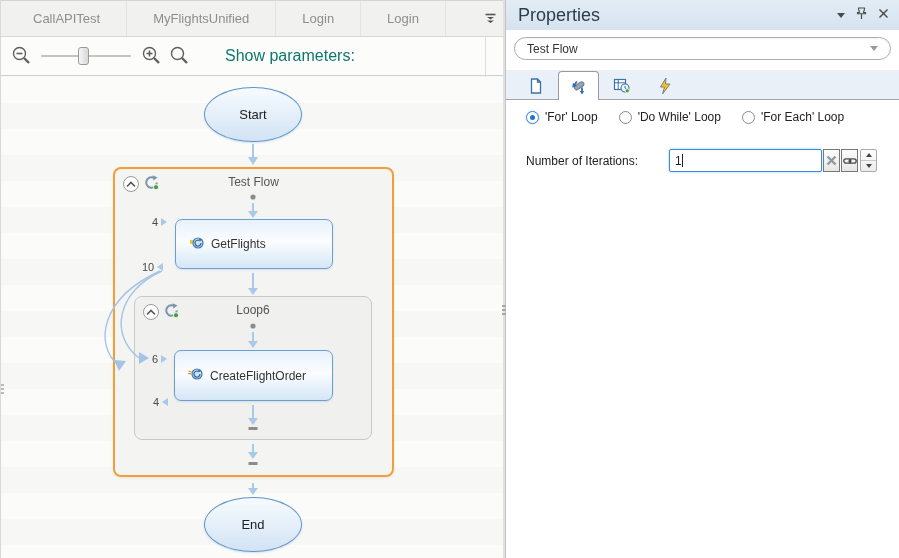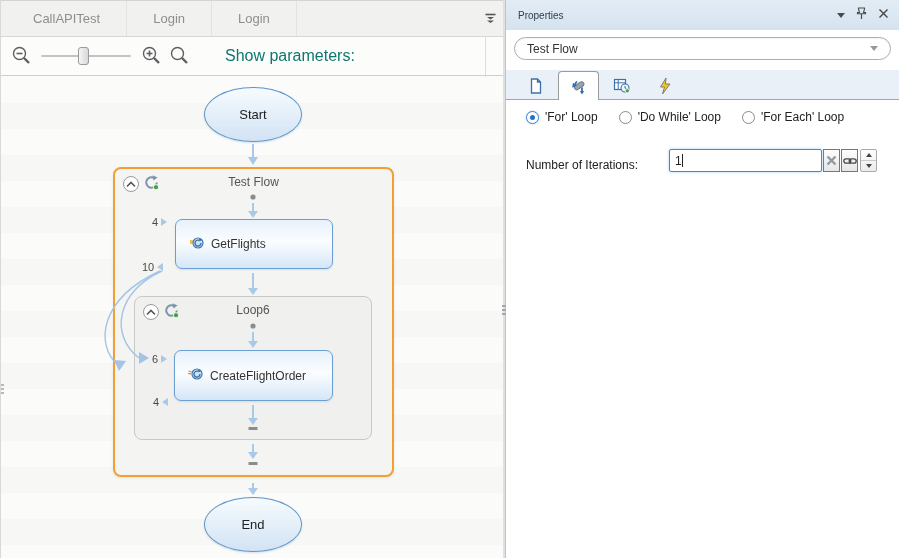--- a/index.html
+++ b/index.html
@@ -48,57 +48,58 @@
   .flow-svg { position:absolute; left:0; top:0; width:503px; height:481px; pointer-events:none; }
 
   
   .splitter { width:2px; background:#e0e0e0; position:relative; }
   .splitter .grip { position:absolute; top:305px; left:-1px; width:4px; display:flex; flex-direction:column; gap:2px; }
   .splitter .grip i { width:4px; height:2px; background:#a8a8a8; display:block; }
 
   
   .props { flex:1; background:#fff; display:flex; flex-direction:column; border-left:1px solid #c3c3c3; }
   .props-header { height:30px; background:linear-gradient(180deg,#e2ecf5,#d5e3ef); display:flex; align-items:center; padding:0 10px 0 12px; }
-  .props-title { font-size:10px; color:#2c3d4d; flex:1; }
+  .props-title { font-size:18px; color:#2c3d4d; flex:1; }
   .props-header .hicons { display:flex; align-items:center; gap:11px; }
   .harrow { width:0; height:0; border-left:4.5px solid transparent; border-right:4.5px solid transparent; border-top:5px solid #4a4a4a; }
   .combo { margin:7px 8px 6px 8px; height:23px; border:1px solid #adadad; border-radius:12px; background:#fff;
     display:flex; align-items:center; justify-content:space-between; padding:0 12px; font-size:12px; color:#333;
     box-shadow:inset 0 1px 2px rgba(0,0,0,.05); }
   .combo .arrow { width:0; height:0; border-left:4px solid transparent; border-right:4px solid transparent; border-top:5px solid #9a9a9a; }
   .ptab-strip { height:30px; background:#e9f0f7; border-bottom:1px solid #a5a5a5; display:flex; align-items:flex-end; padding-left:9px; margin-top:4px; }
   .ptab { width:41px; height:27px; display:flex; align-items:center; justify-content:center; margin-right:2px; }
   .ptab.selected { background:#fff; border:1px solid #9a9a9a; border-bottom:none; border-radius:4px 4px 0 0; height:29px; margin-bottom:-1px; }
   .props-content { flex:1; background:#fff; padding:10px 0 0 20px; }
   .radio-row { display:flex; align-items:center; gap:21px; }
   .radio-item { display:flex; align-items:center; gap:6px; font-size:12px; color:#222; }
   .radio { width:13px; height:13px; border-radius:50%; border:1px solid #8a8a8a; background:#fff; position:relative; }
   .radio.selected { border:1px solid #3f86d6; box-shadow:0 0 2px rgba(70,140,220,.5); }
   .radio.selected::after { content:""; position:absolute; left:3px; top:3px; width:5px; height:5px; border-radius:50%; background:#1f72d0; }
-  .iter-row { display:flex; align-items:flex-end; margin-top:25px; }
+  .iter-row { display:flex; align-items:center; margin-top:25px; }
   .iter-label { width:138px; font-size:12px; color:#222; }
   .iter-input-wrap { position:relative; margin-left:5px; }
   .iter-input { width:153px; height:23px; border:1px solid #3f8ad6; border-radius:2px; box-shadow:0 0 3px rgba(82,168,236,.55); padding:0 5px; font-size:12px; font-family:"Liberation Sans",sans-serif; color:#222; outline:none; }
   .caret { position:absolute; left:13px; top:5px; width:1px; height:13px; background:#222; }
   .sq-btn { width:17px; height:23px; border:1px solid #777; background:linear-gradient(180deg,#fdfdfd,#e6e6e6); display:flex; align-items:center; justify-content:center; margin-left:1px; }
   .spinner { width:17px; height:23px; border:1px solid #aaa; border-radius:2px; background:linear-gradient(180deg,#fdfdfd,#ececec); display:flex; flex-direction:column; margin-left:2px; }
   .spin-up,.spin-down { flex:1; display:flex; align-items:center; justify-content:center; }
   .spin-up { border-bottom:1px solid #c9c9c9; }
   .tri-up { width:0; height:0; border-left:3.5px solid transparent; border-right:3.5px solid transparent; border-bottom:4px solid #444; }
   .tri-down { width:0; height:0; border-left:3.5px solid transparent; border-right:3.5px solid transparent; border-top:4px solid #444; }
 </style>
 </head>
 <body>
 
 <div class="app">
 
   <div class="editor">
 
     <div class="doc-tabbar">
       <div class="doc-tab">CallAPITest</div>
+      <div class="doc-tab">MyFlightsUnified</div>
       <div class="doc-tab">Login</div>
       <div class="doc-tab">Login</div>
       <span class="tab-overflow">
         <svg width="13" height="12" viewBox="0 0 13 12">
             <path d="M1.5 1.5 H11.5" stroke="#555" stroke-width="1.6"></path>
             <path d="M3 4 L6.5 6.6 L10 4 Z" fill="#555"></path>
             <path d="M3 7.5 L6.5 10.1 L10 7.5 Z" fill="#555"></path>
           </svg>
       </span>
     </div>

